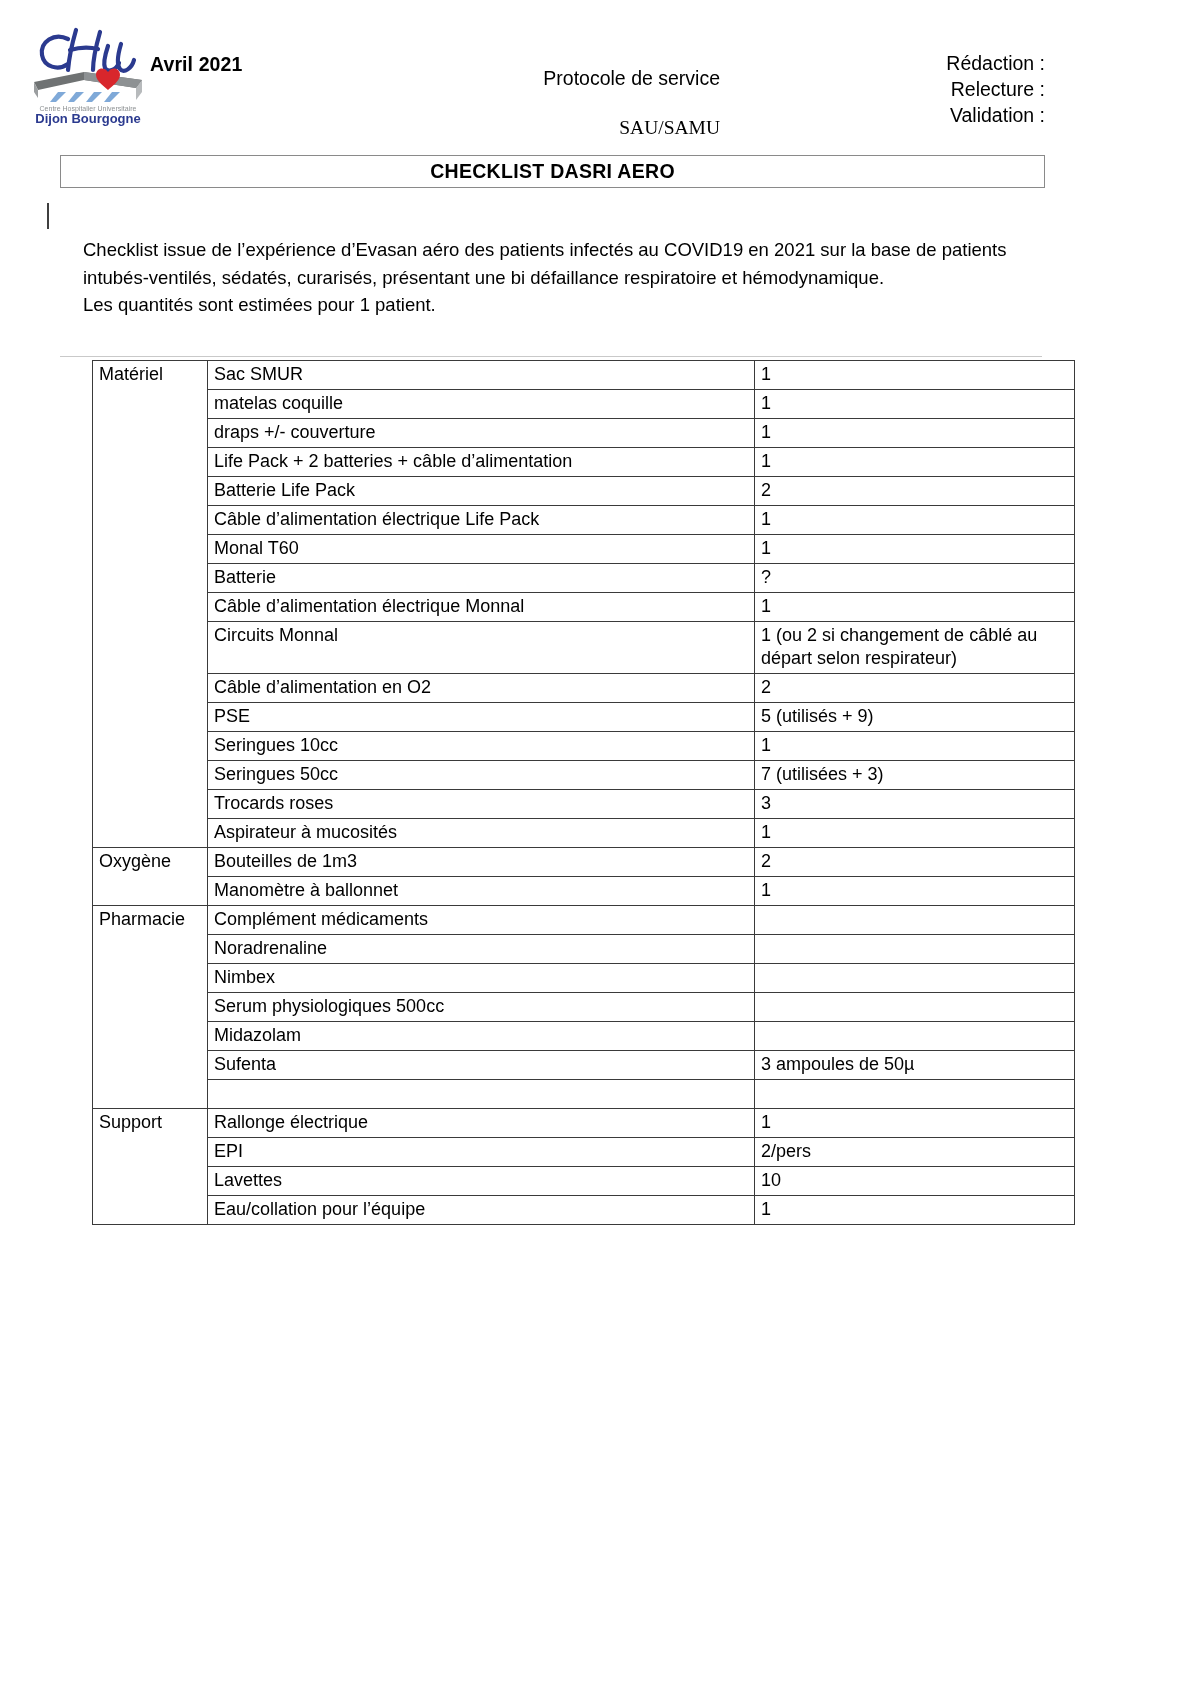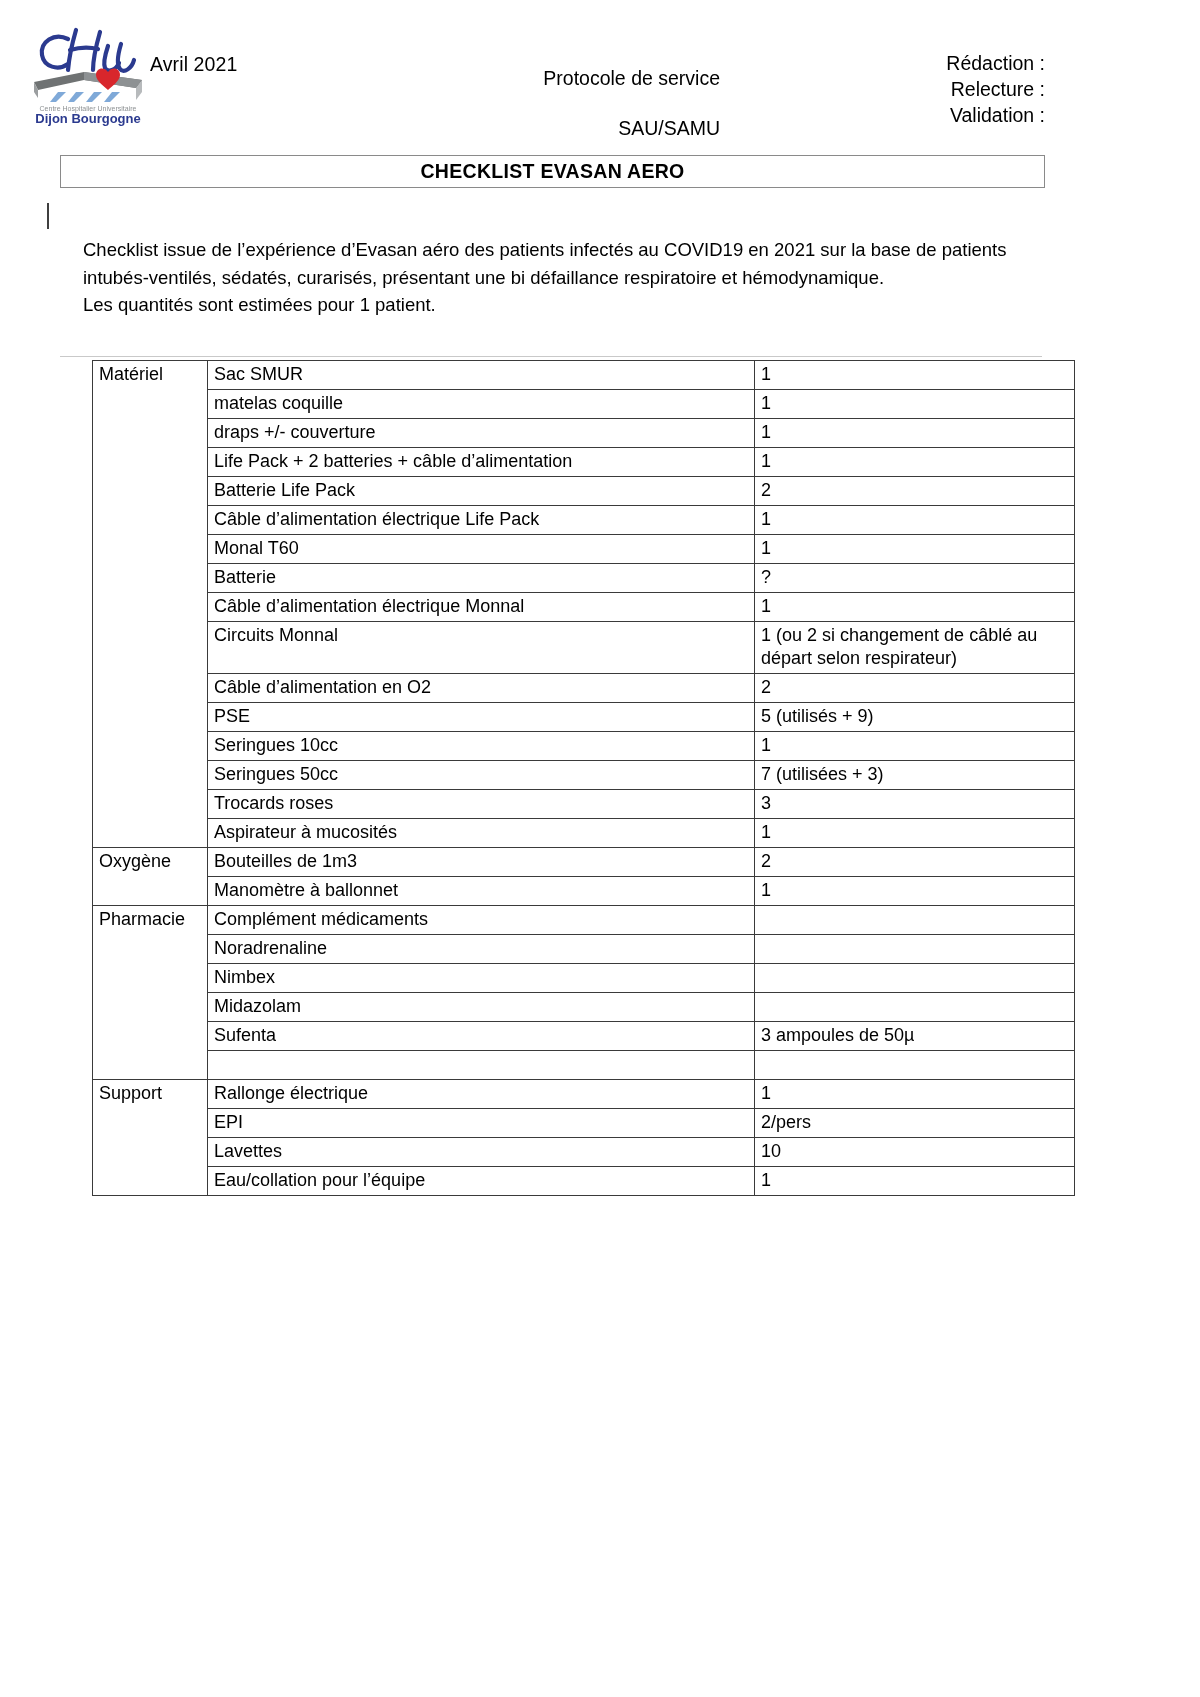--- a/index.html
+++ b/index.html
@@ -39,35 +39,35 @@
     width: 128px;
     height: 104px;
   }
   .logo svg { display: block; }
 
   .header-date {
     position: absolute;
     left: 150px;
     top: 53px;
     font-size: 19.5px;
-    font-weight: 400;
+    font-weight: 700;
     letter-spacing: 0.1px;
   }
 
   .header-center {
     position: absolute;
     left: 400px;
     top: 53px;
     width: 320px;
     text-align: right;
     font-size: 19.5px;
     line-height: 50px;
   }
   .header-center .line1 { display: block; }
-  .header-center .line2 { display: block; }
+  .header-center .line2 { display: block; font-family: Liberation Serif, serif; }
 
   .header-right {
     position: absolute;
     right: 155px;
     top: 50px;
     text-align: right;
     font-size: 19.5px;
     line-height: 26px;
   }
   .header-right span { display: block; white-space: nowrap; }
@@ -196,21 +196,21 @@
     </div>
 
     <div class="header-right">
       <span>Rédaction :</span>
       <span>Relecture :</span>
       <span>Validation :</span>
     </div>
   </div>
 
   <div class="title-box">
-    <span class="title-text">CHECKLIST EVASAN AERO</span>
+    <span class="title-text">CHECKLIST DASRI AERO</span>
   </div>
 
   <div class="change-bar"></div>
 
   <div class="intro">
     <p>Checklist issue de l’expérience d’Evasan aéro des patients infectés au COVID19 en 2021 sur la base de patients</p>
     <p>intubés-ventilés, sédatés, curarisés, présentant une bi défaillance respiratoire et hémodynamique.</p>
     <p>Les quantités sont estimées pour 1 patient.</p>
   </div>
 
@@ -322,20 +322,25 @@
           <td>Noradrenaline</td>
           <td></td>
         </tr>
         <tr>
           <td class="cat-cell"></td>
           <td>Nimbex</td>
           <td></td>
         </tr>
         <tr>
           <td class="cat-cell"></td>
+          <td>Serum physiologiques 500cc</td>
+          <td></td>
+        </tr>
+        <tr>
+          <td class="cat-cell"></td>
           <td>Midazolam</td>
           <td></td>
         </tr>
         <tr>
           <td class="cat-cell"></td>
           <td>Sufenta</td>
           <td>3 ampoules de 50µ</td>
         </tr>
         <tr>
           <td class="cat-cell cat-end"></td>

